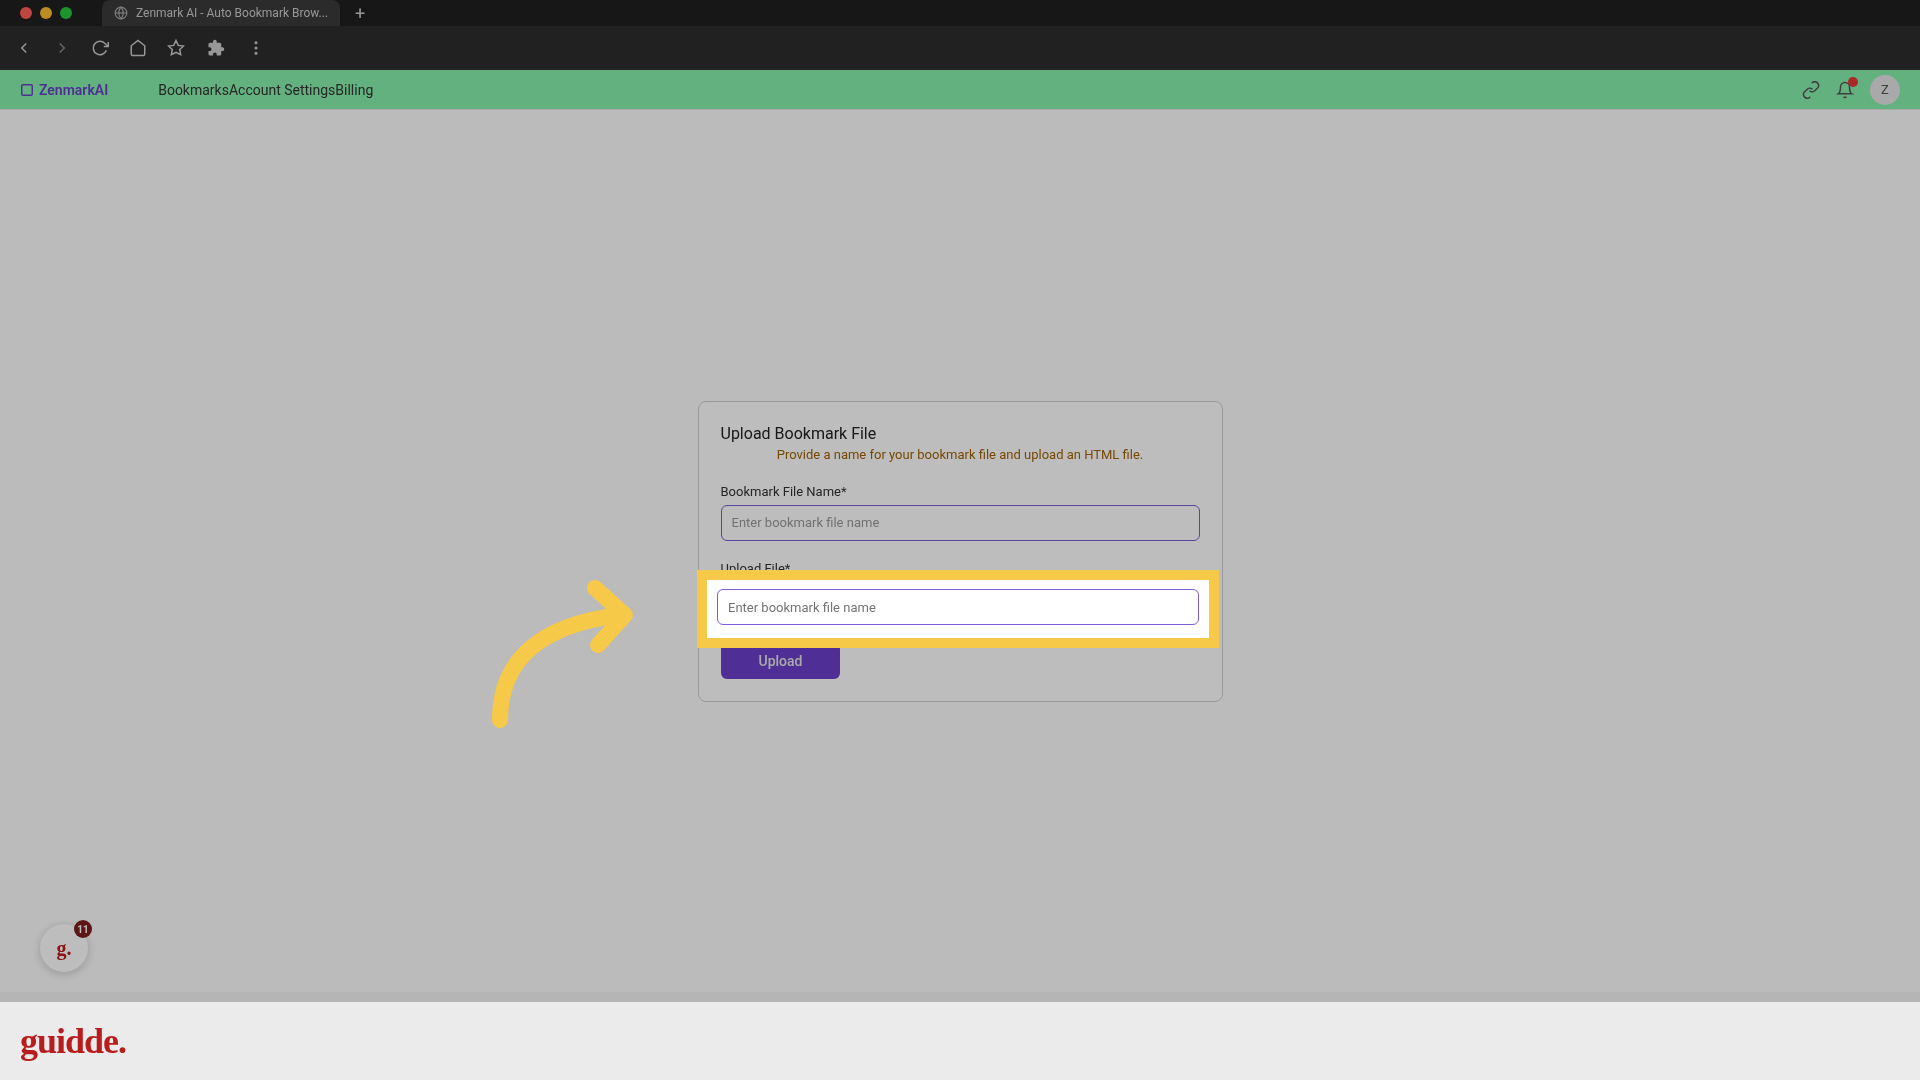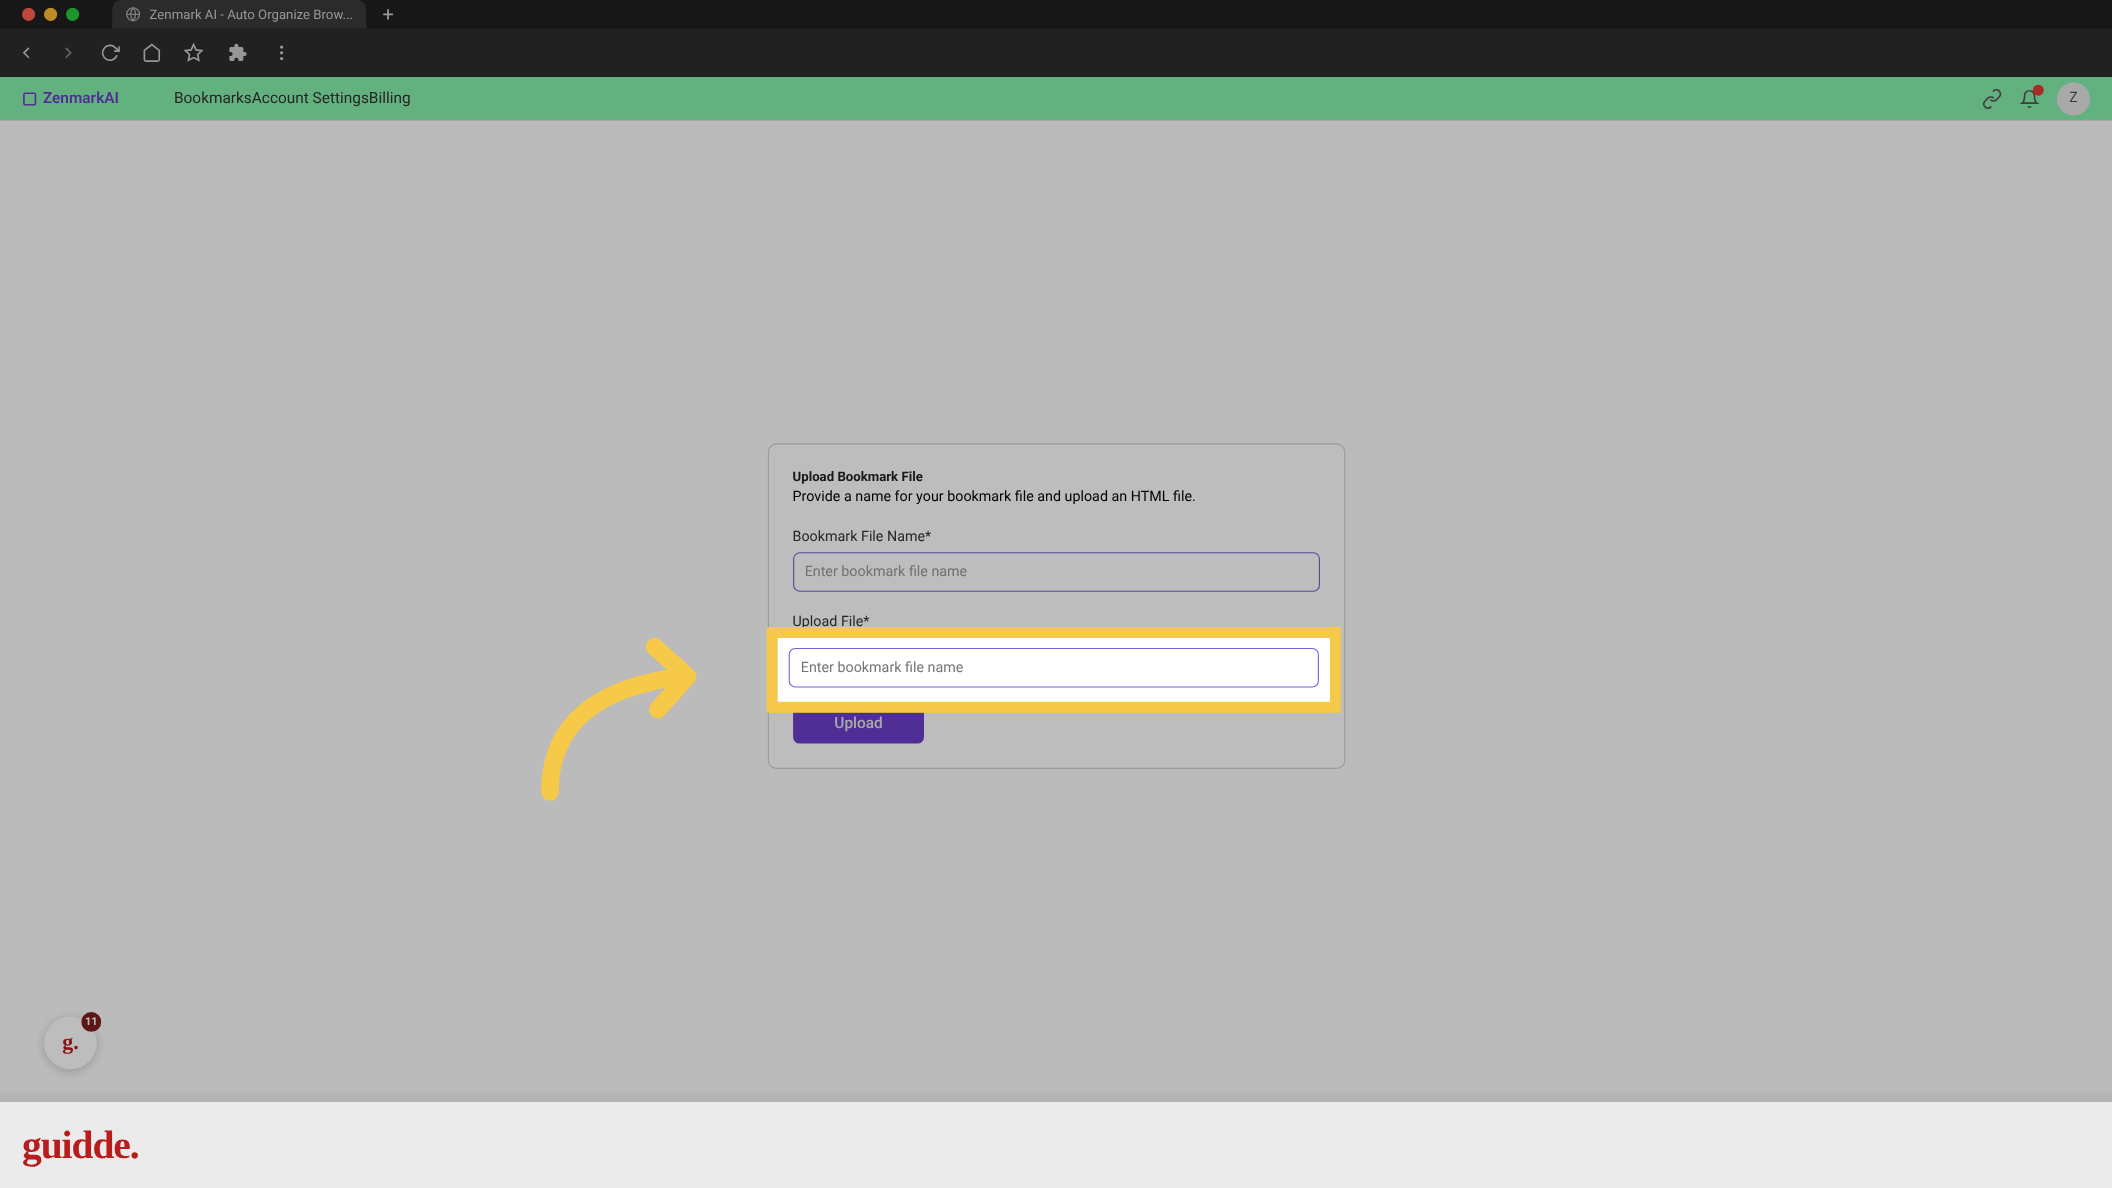--- a/index.html
+++ b/index.html
@@ -168,29 +168,30 @@
       position: relative;
     }
     .card {
       width: 525px;
       background: #fff;
       border: 1px solid #d0d0d0;
       border-radius: 8px;
       padding: 22px;
     }
     .card-title {
-      font-size: 12px;
-      font-weight: 700;
+      font-size: 16px;
+      font-weight: 400;
       color: #222;
       margin-bottom: 4px;
     }
     .card-subtitle {
       font-size: 13px;
-      color: #000000;
+      color: #a16207;
       margin-bottom: 22px;
+      text-align: center;
     }
     .form-label {
       font-size: 13px;
       color: #333;
       display: block;
       margin-bottom: 6px;
     }
     .text-input {
       width: 100%;
       height: 36px;
@@ -363,21 +364,21 @@
       <div class="window-control wc-max"></div>
     </div>
     <div class="tab">
       <span class="tab-icon">
         <svg width="14" height="14" viewBox="0 0 24 24" fill="none" stroke="#aaa" stroke-width="2">
             <circle cx="12" cy="12" r="10"></circle>
             <line x1="2" y1="12" x2="22" y2="12"></line>
             <path d="M12 2a15 15 0 0 1 0 20a15 15 0 0 1 0-20z"></path>
           </svg>
       </span>
-      <span>Zenmark AI - Auto Organize Brow...</span>
+      <span>Zenmark AI - Auto Bookmark Brow...</span>
     </div>
     <div class="new-tab">+</div>
   </div>
   <div class="address-bar">
     <div class="nav-icon">
       <svg width="18" height="18" viewBox="0 0 24 24" fill="none" stroke="#ccc" stroke-width="2">
           <polyline points="15 18 9 12 15 6"></polyline>
         </svg>
     </div>
     <div class="nav-icon">

